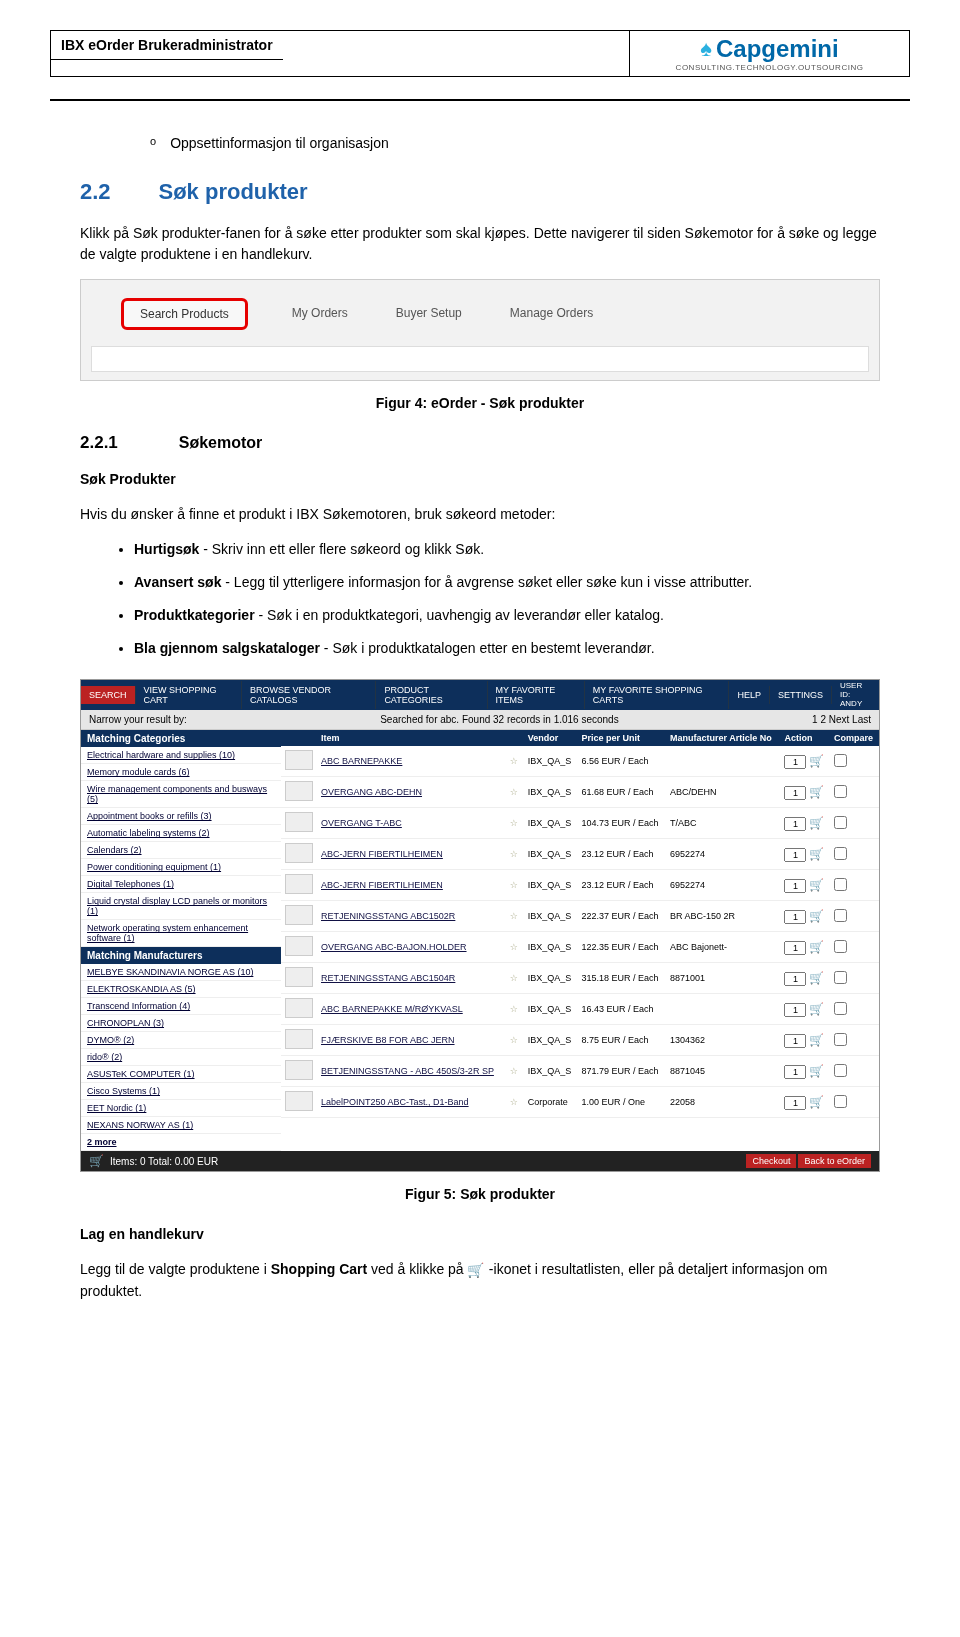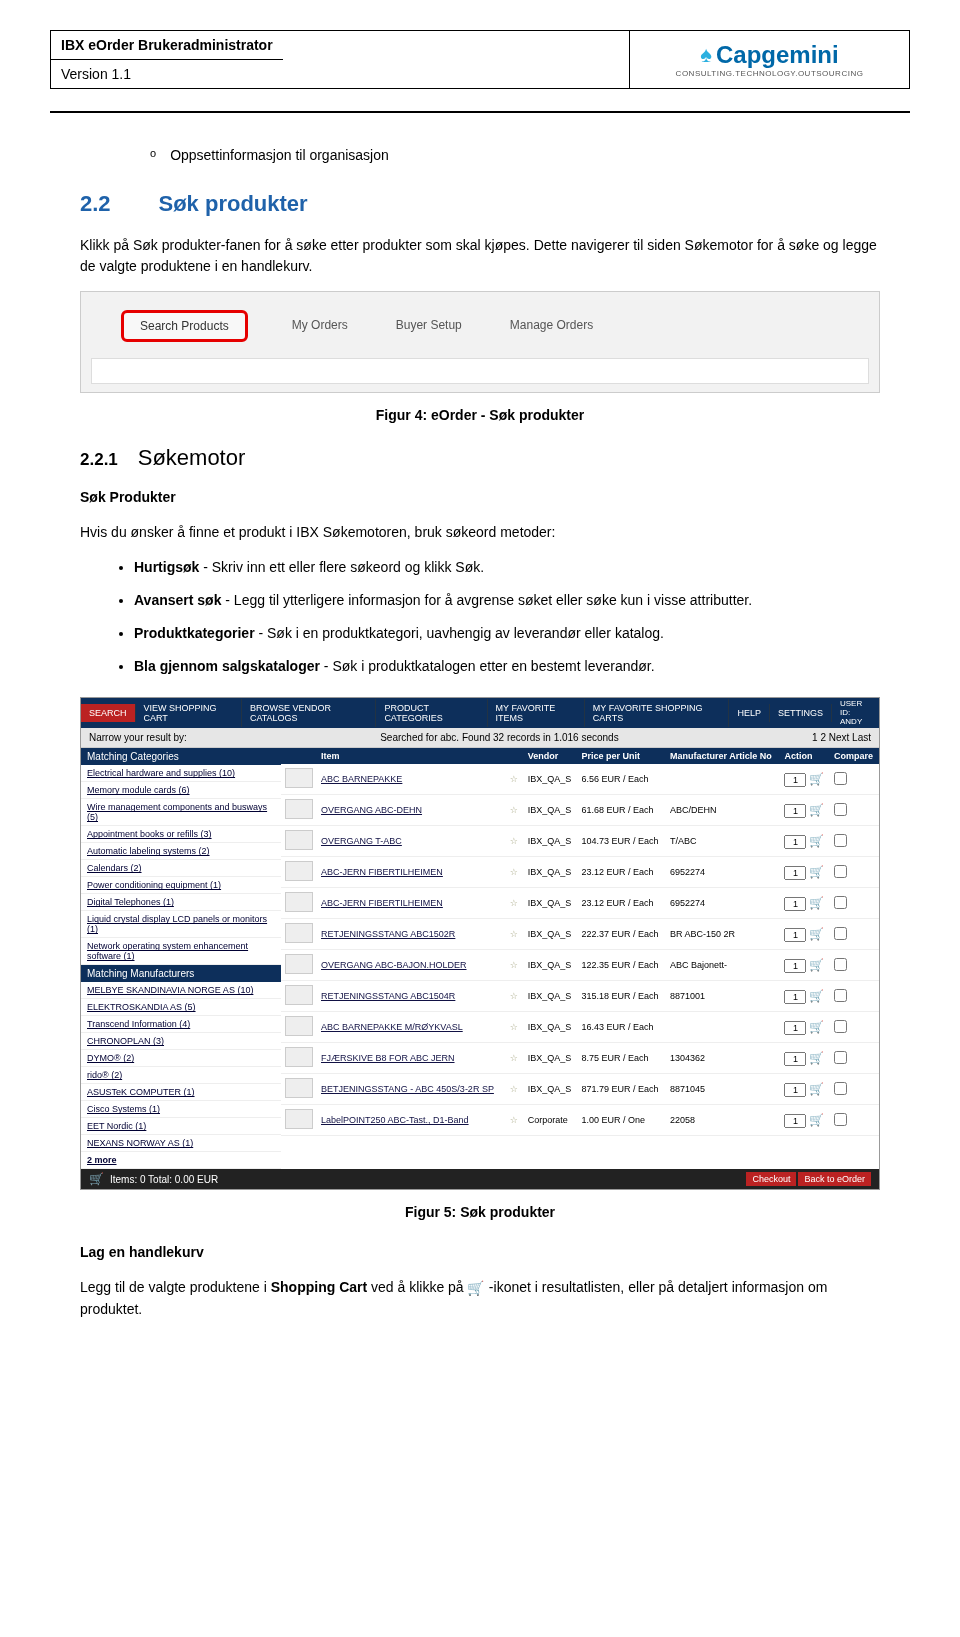--- a/index.html
+++ b/index.html
@@ -22,38 +22,38 @@
   .section-title { color: #1f62aa; font-size: 22px; font-weight: bold; margin-left: 44px; display: inline-block; }
   .h2line { margin-bottom: 18px; }
   p { line-height: 1.5; margin-bottom: 14px; }
   .screenshot-tabs { border: 1px solid #ccc; background: #f2f2f2; padding: 18px 10px 50px 10px; margin: 8px 0 14px 0; position: relative; }
   .tabs-row { display: flex; gap: 40px; font-size: 12px; color: #555; padding-left: 30px; }
   .tab-active { border: 3px solid #e60000; border-radius: 6px; padding: 6px 16px; color: #333; font-weight: normal; background: #f8f8f8; }
   .tab-item { padding: 8px 4px; }
   .tabs-bottom-white { position: absolute; left: 10px; right: 10px; bottom: 8px; height: 26px; background: #fff; border: 1px solid #ddd; }
   .caption { text-align: center; font-weight: bold; margin: 14px 0 22px 0; }
   .sub-num { font-size: 17px; font-weight: bold; }
-  .sub-title { font-size: 22px; font-weight: normal; margin-left: 16px; }
+  .sub-title { font-size: 16px; font-weight: bold; margin-left: 57px; }
   .h3line { margin-bottom: 16px; }
   .bold-inline { font-weight: bold; }
   ul.bullets { list-style: disc; margin-left: 54px; margin-bottom: 20px; }
   ul.bullets li { margin-bottom: 12px; line-height: 1.5; }
   .app-shot { border: 1px solid #999; margin: 6px 0 10px 0; font-size: 10px; }
   .app-nav { background: #0d2f5b; color: #fff; display: flex; align-items: center; }
   .app-nav .nav-btn { padding: 4px 8px; border-right: 1px solid #234; font-size: 9px; }
   .app-nav .search-btn { background: #b22; }
   .app-nav .userbox { margin-left: auto; padding: 2px 8px; font-size: 8px; line-height: 1.1; }
   .search-row { display: flex; align-items: center; gap: 6px; padding: 6px 8px; background: #fff; border-bottom: 1px solid #ddd; }
   .search-row input { width: 180px; font-size: 10px; padding: 1px 3px; }
   .red-btn { background: #b22; color: #fff; font-size: 10px; padding: 2px 8px; border: none; }
   .adv-link { color: #114; font-size: 10px; text-decoration: underline; }
   .narrow-row { background: #e6e6e6; padding: 4px 8px; font-size: 10px; display: flex; justify-content: space-between; border-bottom: 1px solid #ccc; }
   .app-body { display: flex; }
   .side { width: 200px; }
-  .side-head { background: #0d2f5b; color: #fff; font-weight: normal; padding: 3px 6px; font-size: 10px; }
+  .side-head { background: #0d2f5b; color: #fff; font-weight: bold; padding: 3px 6px; font-size: 10px; }
   .side-item { padding: 3px 6px; border-bottom: 1px solid #eee; font-size: 9px; color: #003; text-decoration: underline; }
   .main { flex: 1; }
   table.results { width: 100%; border-collapse: collapse; font-size: 9px; }
   table.results th { background: #0d2f5b; color: #fff; text-align: left; padding: 3px 4px; font-weight: bold; }
   table.results td { border-bottom: 1px solid #eee; padding: 4px; vertical-align: middle; }
   .prod-link { color: #114; text-decoration: underline; }
   .thumb { width: 28px; height: 20px; background: #eee; border: 1px solid #ccc; display: inline-block; }
   .qty-in { width: 22px; font-size: 9px; text-align: center; }
   .cart-ic { color: #886600; font-size: 12px; }
   .app-footer { background: #222; color: #fff; display: flex; align-items: center; padding: 3px 8px; font-size: 10px; }
@@ -62,21 +62,20 @@
   .fig5 { margin-top: 14px; }
   .cart-inline-icon { display: inline-block; vertical-align: middle; color: #886600; }
 </style>
 </head>
 <body>
 
 <div class="page">
   <div class="header-row">
     <div class="header-left">
       <div>IBX eOrder Brukeradministrator</div>
-      <div>Version 1.1</div>
     </div>
     <div class="logo-cell">
       <div class="logo-wrap">
         <div class="logo-main">
           <span class="logo-spade">♠</span>
           <span>Capgemini</span>
         </div>
         <div class="logo-sub">CONSULTING.TECHNOLOGY.OUTSOURCING</div>
       </div>
     </div>

